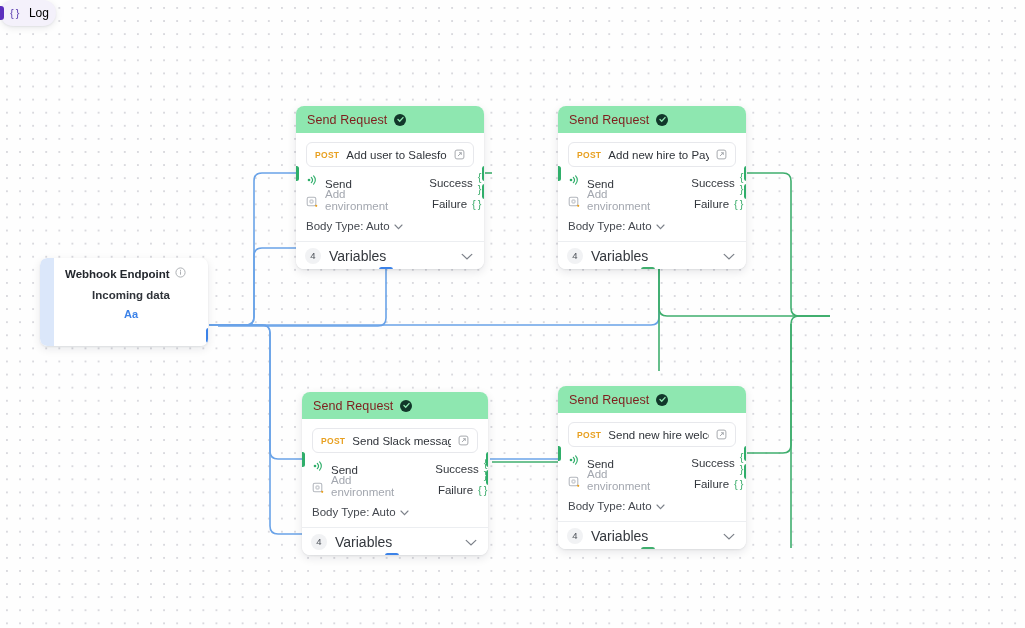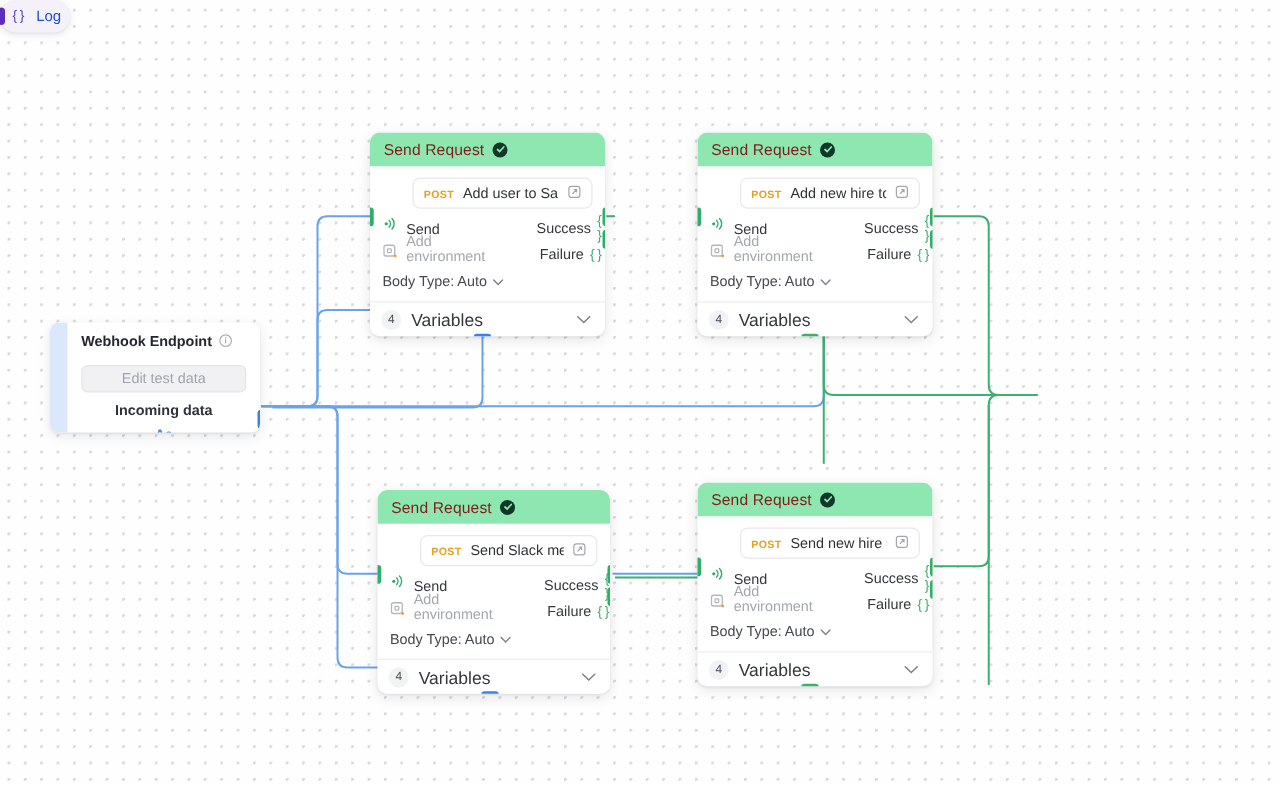--- a/index.html
+++ b/index.html
@@ -54,21 +54,20 @@
   .sr-body { padding: 9px 10px 0 10px; }
 
   .url-row {
     border: 1px solid #e7e8ec;
     border-radius: 6px;
     height: 25px;
     display: flex; align-items: center;
     padding: 0 8px;
     gap: 7px;
     background: #fff;
-    margin-left: 24px;
   }
   .method {
     font-size: 8.5px; font-weight: bold; color: #e8a020;
     letter-spacing: .3px;
     flex: 0 0 auto;
   }
   .url-text {
     font-size: 11.5px; color: #2f3339;
     flex: 1 1 auto; white-space: nowrap; overflow: hidden;
   }
@@ -172,21 +171,21 @@
     left: 830px; top: 303px;
     width: 56px; height: 26px;
     background: #f4f1fb;
     border-radius: 13px;
     box-shadow: 0 1px 2px rgba(16,24,40,.06), 0 2px 7px rgba(16,24,40,.09);
     display: flex; align-items: center;
     padding-left: 10px;
     gap: 10px;
   }
   #lognode .lbraces { font-size: 11px; color: #5b3fb0; letter-spacing: -.5px; }
-  #lognode .ltext { font-size: 12px; color: #1d4ed8; }
+  #lognode .ltext { font-size: 12px; color: #000000; }
   .h-purple {
     position: absolute; left: -2.5px; top: 6px;
     width: 6px; height: 14px; border-radius: 3px;
     background: #5b2fbd;
   }
 </style>
 </head>
 <body>
 
 <div id="canvas">
@@ -233,23 +232,20 @@
       <div class="wh-title">
         <span>Webhook Endpoint</span>
         <span class="info-icon">
           <svg width="11" height="11" viewBox="0 0 11 11">
               <circle cx="5.5" cy="5.5" r="4.6" fill="none" stroke="#6b7078" stroke-width="1"></circle>
               <rect x="5" y="4.4" width="1" height="3.3" fill="#6b7078"></rect>
               <rect x="5" y="2.8" width="1" height="1.1" fill="#6b7078"></rect>
             </svg>
         </span>
       </div>
-      <div class="test-btn">
-        <span>Edit test data</span>
-      </div>
       <div class="wh-out">
         <span class="wh-out-t">Incoming data</span>
         <span class="aa">Aa</span>
       </div>
     </div>
     <div class="h h-blue h-right" style="top:70px"></div>
   </div>
 
   <div class="node" id="n-salesforce" style="left:296px; top:106px; width:188px;">
     <div class="sr-head">

